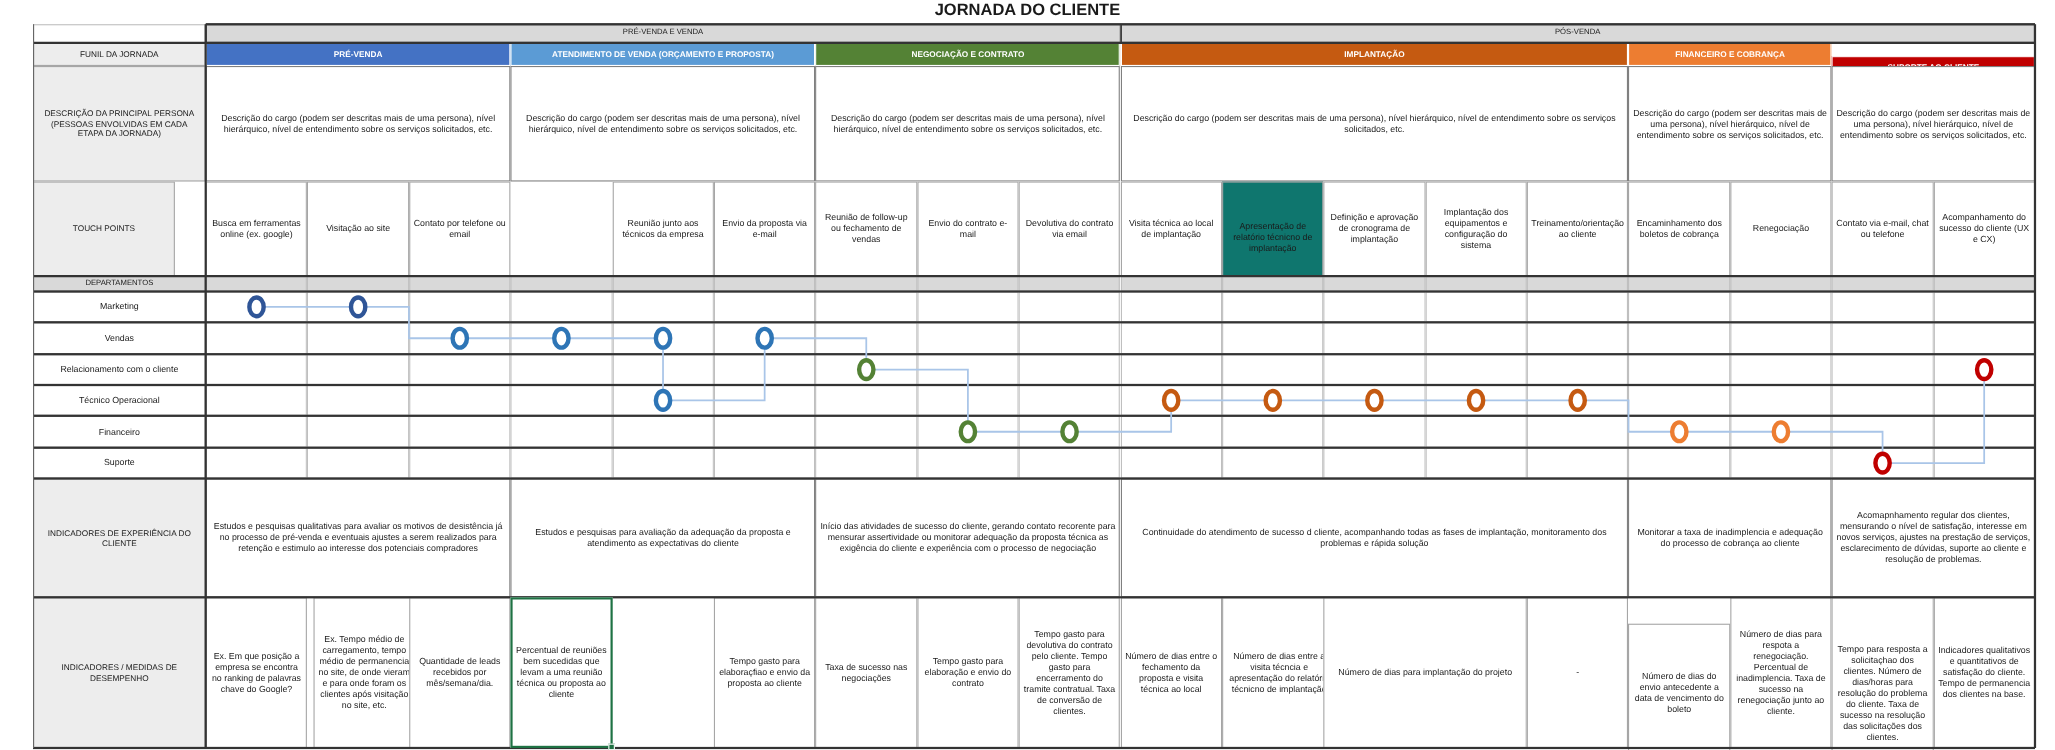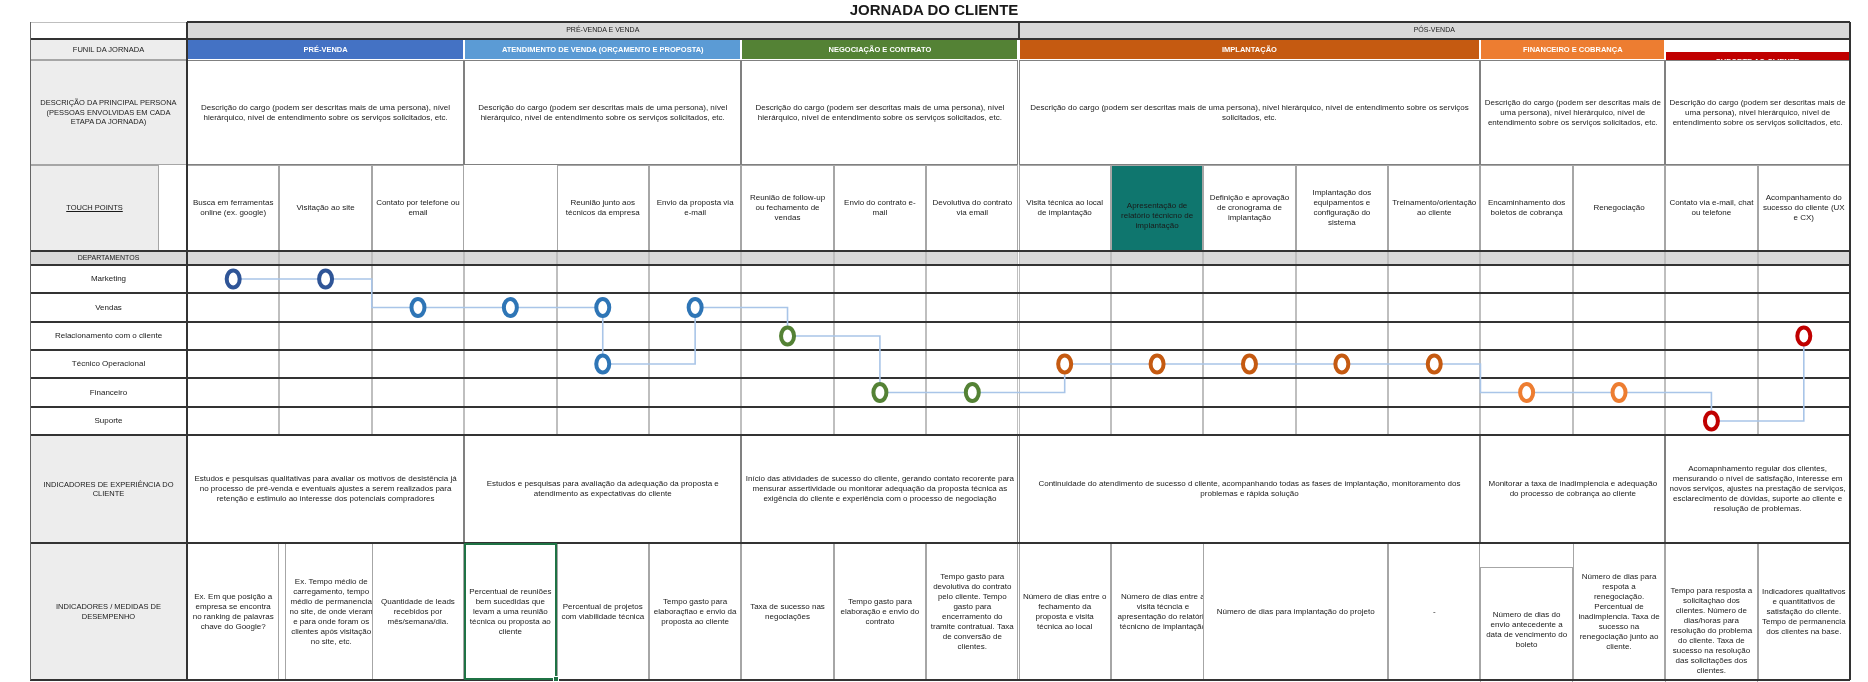--- a/index.html
+++ b/index.html
@@ -27,21 +27,21 @@
     <div class="cell" style="left: 1018.5px; top: 39px; width: 461.944px; height: 21px; font-size: 7.5px; border: 1px solid rgb(255, 255, 255); background: rgb(197, 90, 17); color: rgb(255, 255, 255); font-weight: bold;">IMPLANTAÇÃO</div>
     <div class="cell" style="left: 1480.44px; top: 39px; width: 184.778px; height: 21px; font-size: 7.5px; border: 1px solid rgb(255, 255, 255); background: rgb(237, 125, 49); color: rgb(255, 255, 255); font-weight: bold;">FINANCEIRO E COBRANÇA</div>
     <div class="cell" style="left: 1665.22px; top: 51px; width: 184.778px; height: 21px; font-size: 7.5px; border: 1px solid rgb(255, 255, 255); background: rgb(192, 0, 0); color: rgb(255, 255, 255); font-weight: bold;">SUPORTE AO CLIENTE</div>
     <div class="cell" style="left: 30px; top: 60px; width: 157px; height: 105px; font-size: 7.5px; border: 1px solid rgb(166, 166, 166); background: rgb(237, 237, 237);">DESCRIÇÃO DA PRINCIPAL PERSONA (PESSOAS ENVOLVIDAS EM CADA ETAPA DA JORNADA)</div>
     <div class="cell" style="left: 187px; top: 60px; width: 277.167px; height: 105px; font-size: 8px; border: 1px solid rgb(128, 128, 128); background: rgb(255, 255, 255);">Descrição do cargo (podem ser descritas mais de uma persona), nível hierárquico, nível de entendimento sobre os serviços solicitados, etc.</div>
     <div class="cell" style="left: 464.167px; top: 60px; width: 277.167px; height: 105px; font-size: 8px; border: 1px solid rgb(128, 128, 128); background: rgb(255, 255, 255);">Descrição do cargo (podem ser descritas mais de uma persona), nível hierárquico, nível de entendimento sobre os serviços solicitados, etc.</div>
     <div class="cell" style="left: 741.333px; top: 60px; width: 277.167px; height: 105px; font-size: 8px; border: 1px solid rgb(128, 128, 128); background: rgb(255, 255, 255);">Descrição do cargo (podem ser descritas mais de uma persona), nível hierárquico, nível de entendimento sobre os serviços solicitados, etc.</div>
     <div class="cell" style="left: 1018.5px; top: 60px; width: 461.944px; height: 105px; font-size: 8px; border: 1px solid rgb(128, 128, 128); background: rgb(255, 255, 255);">Descrição do cargo (podem ser descritas mais de uma persona), nível hierárquico, nível de entendimento sobre os serviços solicitados, etc.</div>
     <div class="cell" style="left: 1480.44px; top: 60px; width: 184.778px; height: 105px; font-size: 8px; border: 1px solid rgb(128, 128, 128); background: rgb(255, 255, 255);">Descrição do cargo (podem ser descritas mais de uma persona), nível hierárquico, nível de entendimento sobre os serviços solicitados, etc.</div>
     <div class="cell" style="left: 1665.22px; top: 60px; width: 184.778px; height: 105px; font-size: 8px; border: 1px solid rgb(128, 128, 128); background: rgb(255, 255, 255);">Descrição do cargo (podem ser descritas mais de uma persona), nível hierárquico, nível de entendimento sobre os serviços solicitados, etc.</div>
-    <div class="cell" style="left: 30px; top: 165px; width: 129px; height: 86px; font-size: 7.5px; border: 1px solid rgb(166, 166, 166); background: rgb(237, 237, 237); text-decoration: underline;">TOUCH POINTS</div>
+    <div class="cell" style="left: 30px; top: 165px; width: 129px; height: 86px; font-size: 7.5px; border: 1px solid rgb(166, 166, 166); background: rgb(237, 237, 237);">TOUCH POINTS</div>
     <div class="cell" style="left: 187px; top: 165px; width: 92.3889px; height: 86px; font-size: 8px; border: 1px solid rgb(166, 166, 166); background: rgb(255, 255, 255);">Busca em ferramentas online (ex. google)</div>
     <div class="cell" style="left: 279.389px; top: 165px; width: 92.3889px; height: 86px; font-size: 8px; border: 1px solid rgb(166, 166, 166); background: rgb(255, 255, 255);">Visitação ao site</div>
     <div class="cell" style="left: 371.778px; top: 165px; width: 92.3889px; height: 86px; font-size: 8px; border: 1px solid rgb(166, 166, 166); background: rgb(255, 255, 255);">Contato por telefone ou email</div>
     <div class="cell" style="left: 556.556px; top: 165px; width: 92.3889px; height: 86px; font-size: 8px; border: 1px solid rgb(166, 166, 166); background: rgb(255, 255, 255);">Reunião junto aos técnicos da empresa</div>
     <div class="cell" style="left: 648.944px; top: 165px; width: 92.3889px; height: 86px; font-size: 8px; border: 1px solid rgb(166, 166, 166); background: rgb(255, 255, 255);">Envio da proposta via e-mail</div>
     <div class="cell" style="left: 741.333px; top: 165px; width: 92.3889px; height: 86px; font-size: 8px; border: 1px solid rgb(166, 166, 166); background: rgb(255, 255, 255);">Reunião de follow-up ou fechamento de vendas</div>
     <div class="cell" style="left: 833.722px; top: 165px; width: 92.3889px; height: 86px; font-size: 8px; border: 1px solid rgb(166, 166, 166); background: rgb(255, 255, 255);">Envio do contrato e-mail</div>
     <div class="cell" style="left: 926.111px; top: 165px; width: 92.3889px; height: 86px; font-size: 8px; border: 1px solid rgb(166, 166, 166); background: rgb(255, 255, 255);">Devolutiva do contrato via email</div>
     <div class="cell" style="left: 1018.5px; top: 165px; width: 92.3889px; height: 86px; font-size: 8px; border: 1px solid rgb(166, 166, 166); background: rgb(255, 255, 255);">Visita técnica ao local de implantação</div>
     <div class="cell" style="left: 1110.89px; top: 165px; width: 92.3889px; height: 102px; font-size: 8px; border: 1px solid rgb(166, 166, 166); background: #0f766e;">Apresentação de relatório técnicno de implantação</div>
@@ -191,21 +191,20 @@
     <div class="cell" style="left: 741.333px; top: 435px; width: 277.167px; height: 108px; font-size: 8px; border: 1px solid rgb(128, 128, 128); background: rgb(255, 255, 255);">Início das atividades de sucesso do cliente, gerando contato recorente para mensurar assertividade ou monitorar adequação da proposta técnica as exigência do cliente e experiência com o processo de negociação</div>
     <div class="cell" style="left: 1018.5px; top: 435px; width: 461.944px; height: 108px; font-size: 8px; border: 1px solid rgb(128, 128, 128); background: rgb(255, 255, 255);">Continuidade do atendimento de sucesso d cliente, acompanhando todas as fases de implantação, monitoramento dos problemas e rápida solução</div>
     <div class="cell" style="left: 1480.44px; top: 435px; width: 184.778px; height: 108px; font-size: 8px; border: 1px solid rgb(128, 128, 128); background: rgb(255, 255, 255);">Monitorar a taxa de inadimplencia e adequação do processo de cobrança ao cliente</div>
     <div class="cell" style="left: 1665.22px; top: 435px; width: 184.778px; height: 108px; font-size: 8px; border: 1px solid rgb(128, 128, 128); background: rgb(255, 255, 255);">Acomapnhamento regular dos clientes, mensurando o nível de satisfação, interesse em novos serviços, ajustes na prestação de serviços, esclarecimento de dúvidas, suporte ao cliente e resolução de problemas.</div>
     <div class="cell" style="left: 30px; top: 543px; width: 157px; height: 137px; font-size: 7.5px; border: 1px solid rgb(166, 166, 166); background: rgb(237, 237, 237);">INDICADORES / MEDIDAS DE DESEMPENHO</div>
     <div class="cell" style="left: 187px; top: 543px; width: 92.3889px; height: 137px; font-size: 8px; border: 1px solid rgb(166, 166, 166); background: rgb(255, 255, 255);">Ex.  Em que posição a empresa se encontra no ranking de palavras chave do Google?</div>
     <div class="cell" style="left: 285px; top: 543px; width: 92.3889px; height: 137px; font-size: 8px; border: 1px solid rgb(166, 166, 166); background: rgb(255, 255, 255);">Ex. Tempo médio de carregamento, tempo médio de permanencia no site, de onde vieram e para onde foram os clientes após visitação no site, etc.</div>
     <div class="cell" style="left: 371.778px; top: 543px; width: 92.3889px; height: 137px; font-size: 8px; border: 1px solid rgb(166, 166, 166); background: rgb(255, 255, 255);">Quantidade de leads recebidos por mês/semana/dia.</div>
     <div class="cell" style="left: 464.167px; top: 543px; width: 92.3889px; height: 137px; font-size: 8px; border: 2px solid rgb(31, 114, 68); background: rgb(255, 255, 255); z-index: 20;">Percentual de reuniões bem sucedidas que levam a uma reunião técnica ou proposta ao cliente</div>
     <div class="handle" style="left: 552.556px; top: 676px;"></div>
-    <div class="cell" style="left: 556.556px; top: 543px; width: 92.3889px; height: 137px; font-size: 8px; border: 1px solid rgb(166, 166, 166); background: rgb(255, 255, 255);">Percentual de projetos com viabilidade técnica</div>
     <div class="cell" style="left: 648.944px; top: 543px; width: 92.3889px; height: 137px; font-size: 8px; border: 1px solid rgb(166, 166, 166); background: rgb(255, 255, 255);">Tempo gasto para elaboraçfiao e envio da proposta ao cliente</div>
     <div class="cell" style="left: 741.333px; top: 543px; width: 92.3889px; height: 137px; font-size: 8px; border: 1px solid rgb(166, 166, 166); background: rgb(255, 255, 255);">Taxa de sucesso nas negociações</div>
     <div class="cell" style="left: 833.722px; top: 543px; width: 92.3889px; height: 137px; font-size: 8px; border: 1px solid rgb(166, 166, 166); background: rgb(255, 255, 255);">Tempo gasto para elaboração e envio do contrato</div>
     <div class="cell" style="left: 926.111px; top: 543px; width: 92.3889px; height: 137px; font-size: 8px; border: 1px solid rgb(166, 166, 166); background: rgb(255, 255, 255);">Tempo gasto para devolutiva do contrato pelo cliente. Tempo gasto para encerramento do tramite contratual. Taxa de conversão de clientes.</div>
     <div class="cell" style="left: 1018.5px; top: 543px; width: 92.3889px; height: 137px; font-size: 8px; border: 1px solid rgb(166, 166, 166); background: rgb(255, 255, 255);">Número de dias entre o fechamento da proposta e visita técnica ao local</div>
     <div class="cell" style="left: 1110.89px; top: 543px; width: 104px; height: 137px; font-size: 8px; border: 1px solid rgb(166, 166, 166); background: rgb(255, 255, 255);">Número de dias entre a visita técncia e apresentação do relatório técnicno de implantação</div>
     <div class="cell" style="left: 1203.28px; top: 543px; width: 184.778px; height: 137px; font-size: 8px; border: 1px solid rgb(166, 166, 166); background: rgb(255, 255, 255);">Número de dias para implantação do projeto</div>
     <div class="cell" style="left: 1388.06px; top: 543px; width: 92.3889px; height: 137px; font-size: 8px; border: 1px solid rgb(166, 166, 166); background: rgb(255, 255, 255);">-</div>
     <div class="cell" style="left: 1480.44px; top: 543px; width: 92.3889px; height: 125px; font-size: 8px; border: 1px solid rgb(166, 166, 166); background: rgb(255, 255, 255); margin-top: 24px;">Número de dias do envio  antecedente a data de vencimento do boleto</div>
     <div class="cell" style="left: 1572.83px; top: 543px; width: 92.3889px; height: 137px; font-size: 8px; border: 1px solid rgb(166, 166, 166); background: rgb(255, 255, 255);">Número de dias para respota a renegociação. Percentual de inadimplencia. Taxa de sucesso na renegociação junto ao cliente.</div>

